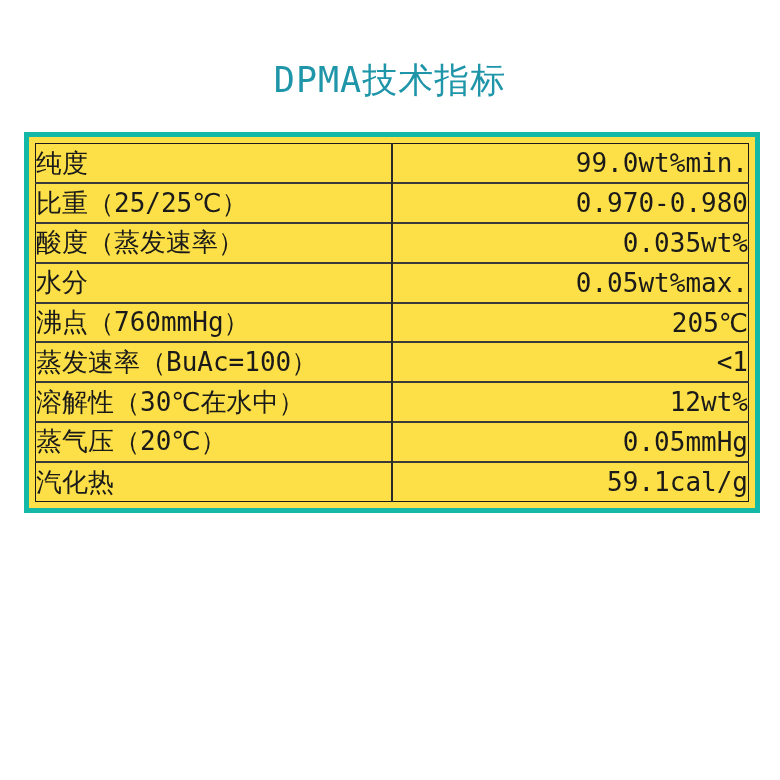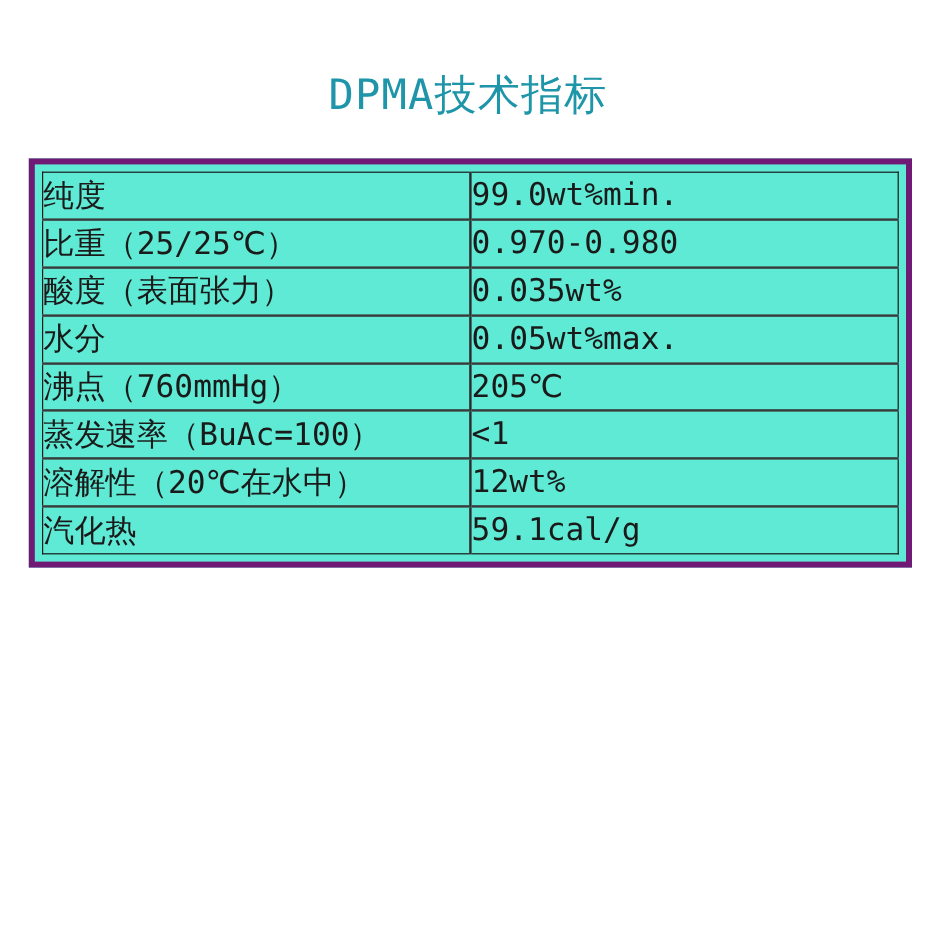--- a/index.html
+++ b/index.html
@@ -24,23 +24,23 @@
     text-align: center;
     font-size: 35px;
     line-height: 40px;
     font-weight: 500;
     letter-spacing: 1px;
     color: #1e95a8;
     font-family: "DejaVu Sans Mono", "DejaVu Sans", monospace;
   }
   .spec-frame {
     margin: 32px 20px 0 24px;
-    border: 5px solid #701a75;
+    border: 5px solid #14b8a6;
     padding: 6px;
-    background: #5eead4;
+    background: #fde047;
   }
   table.spec-table {
     width: 100%;
     border-collapse: collapse;
     border: 1px solid #1a1a1a;
     table-layout: fixed;
   }
   table.spec-table td {
     box-sizing: border-box;
     height: 39.8px;
@@ -54,21 +54,21 @@
   table.spec-table tr + tr td {
     border-top: 2px solid #3a3a3a;
   }
   td.prop {
     padding-left: 70px;
     text-align: left;
     border-right: 2px solid #2a2a2a;
     width: 50%;
   }
   td.val {
-    text-align: left;
+    text-align: right;
     width: 50%;
   }
 </style>
 </head>
 <body>
 
 <div class="page">
 
   <h1 class="title">DPMA技术指标</h1>
 
@@ -77,38 +77,42 @@
       <tbody>
         <tr>
           <td class="prop">纯度</td>
           <td class="val">99.0wt%min.</td>
         </tr>
         <tr>
           <td class="prop">比重（25/25℃）</td>
           <td class="val">0.970-0.980</td>
         </tr>
         <tr>
-          <td class="prop">酸度（表面张力）</td>
+          <td class="prop">酸度（蒸发速率）</td>
           <td class="val">0.035wt%</td>
         </tr>
         <tr>
           <td class="prop">水分</td>
           <td class="val">0.05wt%max.</td>
         </tr>
         <tr>
           <td class="prop">沸点（760mmHg）</td>
           <td class="val">205℃</td>
         </tr>
         <tr>
           <td class="prop">蒸发速率（BuAc=100）</td>
           <td class="val">&lt;1</td>
         </tr>
         <tr>
-          <td class="prop">溶解性（20℃在水中）</td>
+          <td class="prop">溶解性（30℃在水中）</td>
           <td class="val">12wt%</td>
+        </tr>
+        <tr>
+          <td class="prop">蒸气压（20℃）</td>
+          <td class="val">0.05mmHg</td>
         </tr>
         <tr>
           <td class="prop">汽化热</td>
           <td class="val">59.1cal/g</td>
         </tr>
       </tbody>
     </table>
   </div>
 
 </div>

